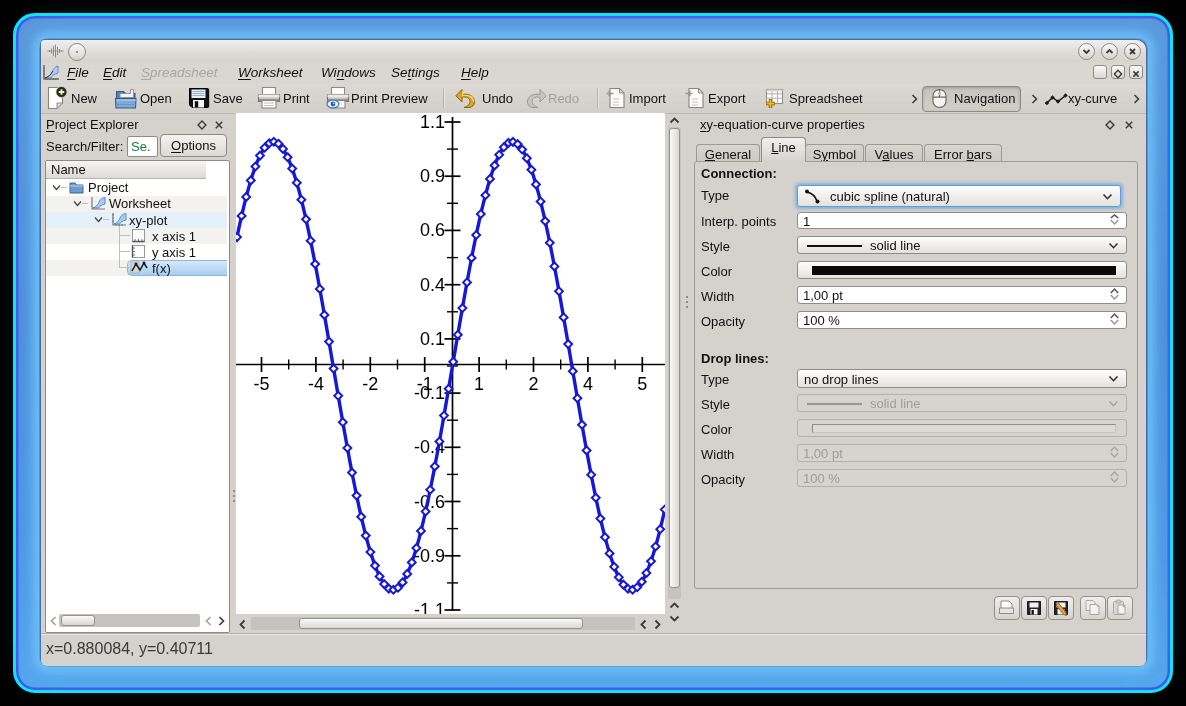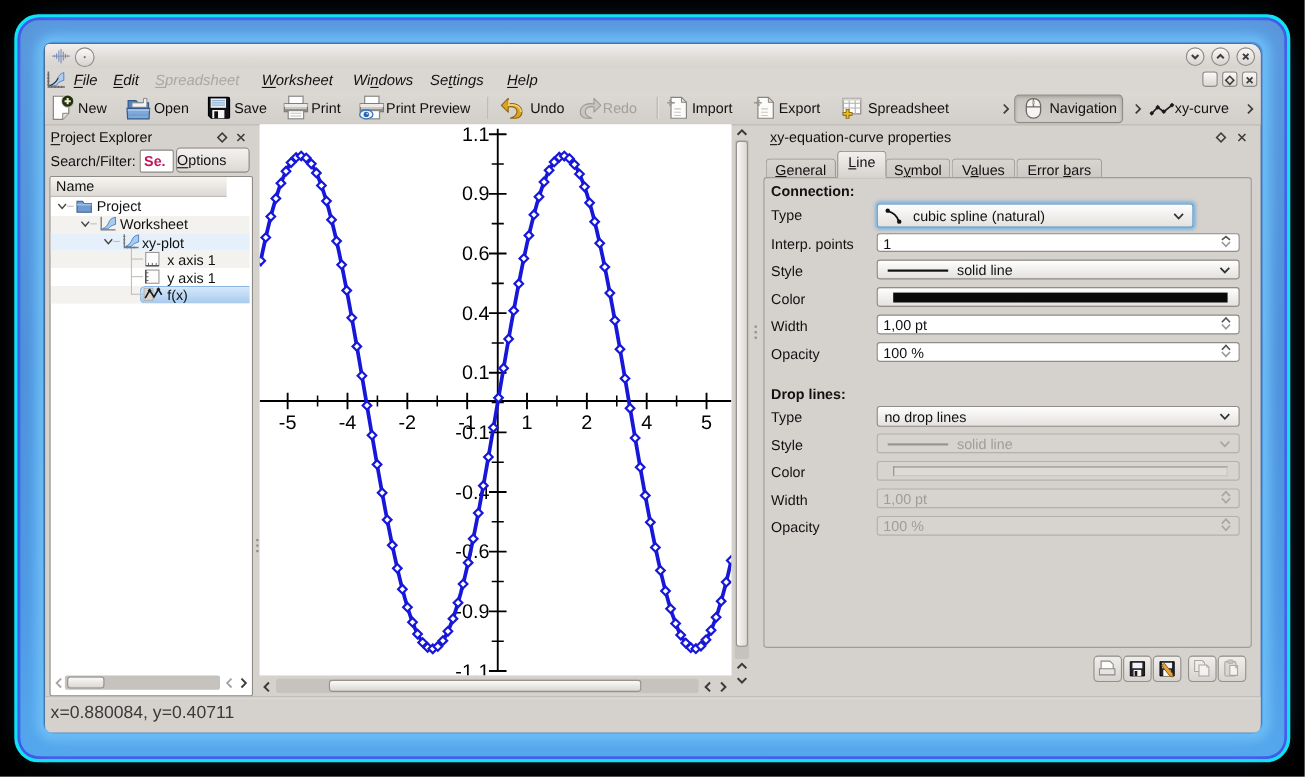--- a/index.html
+++ b/index.html
@@ -237,23 +237,23 @@
 <div id="ldock" class="abs" style="left:41px;top:113px;width:191px;height:519px;">
   <div class="abs docktitle" style="left:5px;top:4px"><u>P</u>roject Explorer</div>
   <svg class="abs" style="left:155px;top:6px" width="12" height="12" viewBox="0 0 12 12">
       <rect x="3.2" y="3.2" width="5.6" height="5.6" transform="rotate(45 6 6)" fill="none" stroke="#3c3c3c" stroke-width="1.4"></rect>
     </svg>
   <svg class="abs" style="left:172px;top:6px" width="12" height="12" viewBox="0 0 12 12">
       <path d="M2.8 2.8l6.4 6.4M9.2 2.8l-6.4 6.4" stroke="#3c3c3c" stroke-width="1.5"></path>
     </svg>
   <div class="abs docktitle" style="left:5px;top:26px">Search/Filter:</div>
   <div class="abs" style="left:86px;top:23px;width:29px;height:19px;background:#fff;border:1px solid #8e8a85;border-radius:2px;overflow:hidden;">
-    <div class="abs" style="left:3px;top:2px;font-size:13px;color:#be185d;font-weight:bold;">Se.</div>
-    </div>
-  <div class="abs" style="left:119px;top:21px;width:67px;height:23px;border:1px solid #8e8a85;border-radius:4px;background:linear-gradient(180deg,#f4f2f0,#dcd8d4);text-align:left;font-size:13px;color:#111;padding-top:3px;box-sizing:border-box;"><u style="text-underline-offset:2px;">O</u>ptions</div>
+    <div class="abs" style="left:3px;top:2px;font-size:13px;color:#15803d;">Se.</div>
+    </div>
+  <div class="abs" style="left:119px;top:21px;width:67px;height:23px;border:1px solid #8e8a85;border-radius:4px;background:linear-gradient(180deg,#f4f2f0,#dcd8d4);text-align:center;font-size:13px;color:#111;padding-top:3px;box-sizing:border-box;"><u style="text-underline-offset:2px;">O</u>ptions</div>
 
   <div class="abs" style="left:4px;top:47px;width:183px;height:471px;background:#fff;border:1px solid #8e8a85;border-radius:2px;overflow:hidden;">
     <div class="abs" style="left:0;top:0;width:160px;height:17px;background:linear-gradient(180deg,#f7f5f3,#ddd9d5);border-bottom:1px solid #b8b4b0;">
       <div class="abs" style="left:5px;top:1px;font-size:13px;color:#111;">Name</div>
       </div>
 
     <div class="abs" style="left:0;top:19px;width:181px;height:96px;background:repeating-linear-gradient(180deg,#ffffff 0 16px,#f4f2ef 16px 32px);"></div>
     <div class="abs" style="left:0;top:51px;width:181px;height:16px;background:#e6f0fa;"></div>
     <div class="abs" style="left:81px;top:99px;width:100px;height:16px;background:linear-gradient(180deg,#d6e8f9,#a8ccf0);border:1px solid #8cb6e2;border-right:none;border-radius:5px 0 0 5px;box-sizing:border-box;"></div>
 
@@ -548,21 +548,21 @@
     <div class="abs tab" style="left:71px;width:45px;top:24px;height:25px;background:linear-gradient(180deg,#f2f0ee,#d6d2ce);border-color:#8f8b86;padding-top:3px;"><u>L</u>ine</div>
     <div class="abs tab" style="left:115px;width:59px;padding-top:3px;">S<u>y</u>mbol</div>
     <div class="abs tab" style="left:175px;width:58px;padding-top:3px;">V<u>a</u>lues</div>
     <div class="abs tab" style="left:234px;width:78px;padding-top:3px;">Error <u>b</u>ars</div>
   </div>
 
   <div class="abs" style="left:4px;top:48px;width:442px;height:426px;border:1px solid #a09c97;border-radius:3px;"></div>
   <div class="abs" style="left:72px;top:47px;width:43px;height:2px;background:#d6d2ce;"></div>
   <div class="abs" style="left:11px;top:53px;font-size:13px;font-weight:bold;color:#111;">Connection:</div>
   <div class="abs formlabel" style="left:11px;top:75px">Type</div>
-  <div class="abs combo" style="left:107px;top:72px;width:288px;height:22px;box-sizing:border-box;border-color:#5e9ecf;box-shadow:0 0 3px 1.5px rgba(110,175,225,.8);">
+  <div class="abs combo" style="left:107px;top:72px;width:324px;height:22px;box-sizing:border-box;border-color:#5e9ecf;box-shadow:0 0 3px 1.5px rgba(110,175,225,.8);">
 <svg class="abs" style="left:6px;top:3px" width="20" height="16" viewBox="0 0 20 16">
         <path d="M3 3 C7 4 11 6 13 12" fill="none" stroke="#111" stroke-width="1.6"></path>
         <circle cx="3" cy="2.5" r="2" fill="#111"></circle>
         <circle cx="13.5" cy="12.5" r="2" fill="#111"></circle>
       </svg>
 <div class="ctext" style="left:32px;top:3px">cubic spline (natural)</div>
       <svg class="abs" style="right:7px;top:7px" width="11" height="8" viewBox="0 0 11 8">
         <path d="M1.5 1.5l4 4.2 4-4.2" fill="none" stroke="#333" stroke-width="1.6"></path>
       </svg>
     </div>

